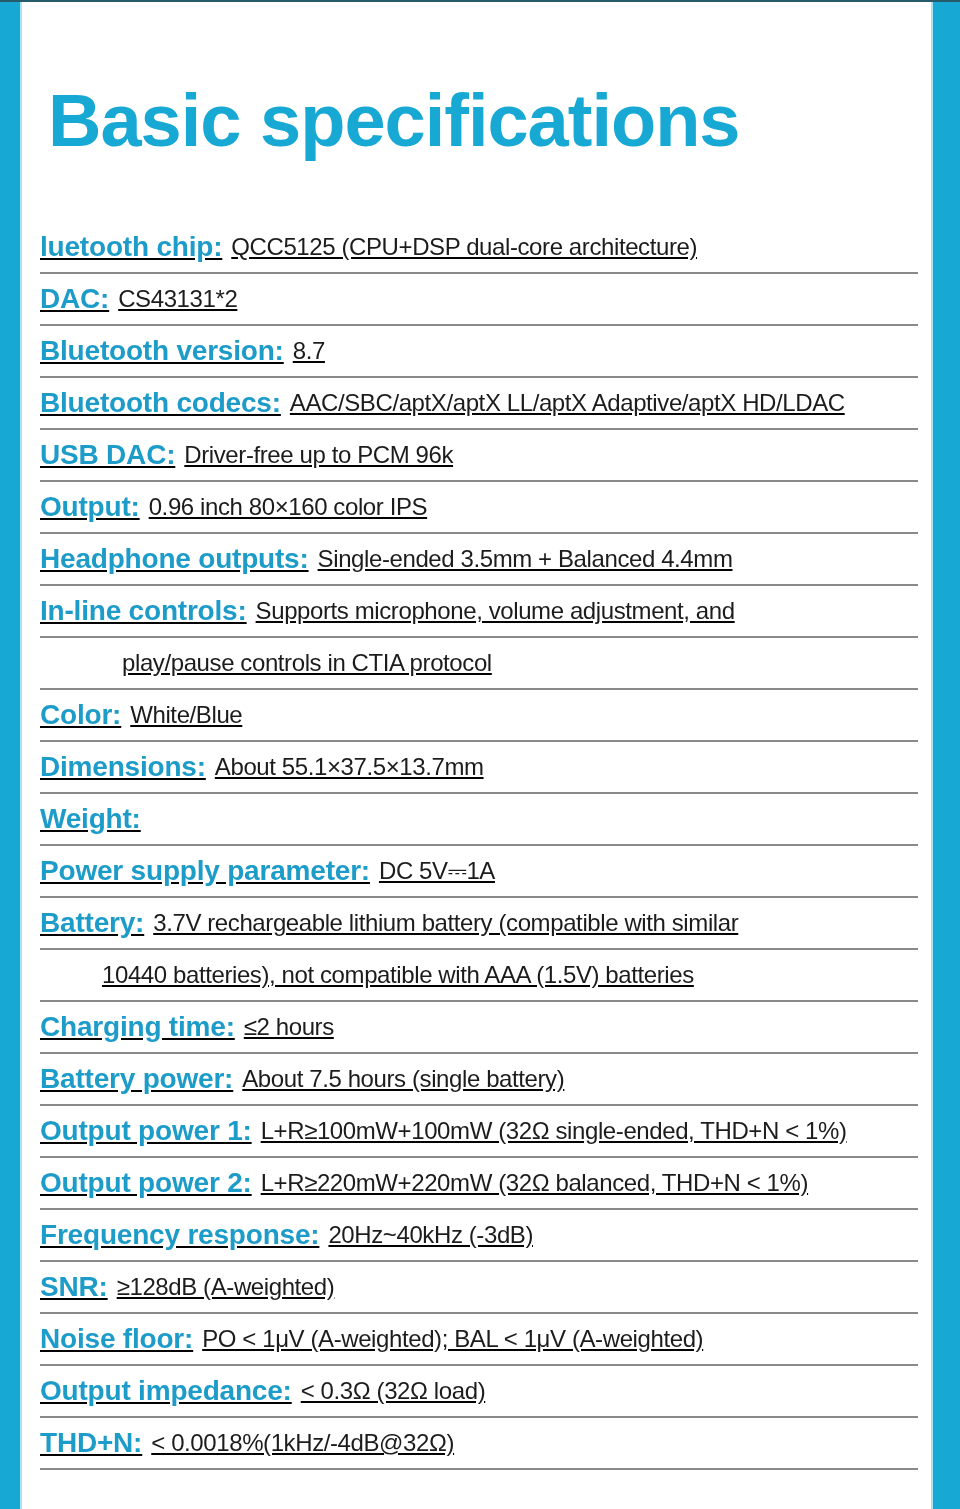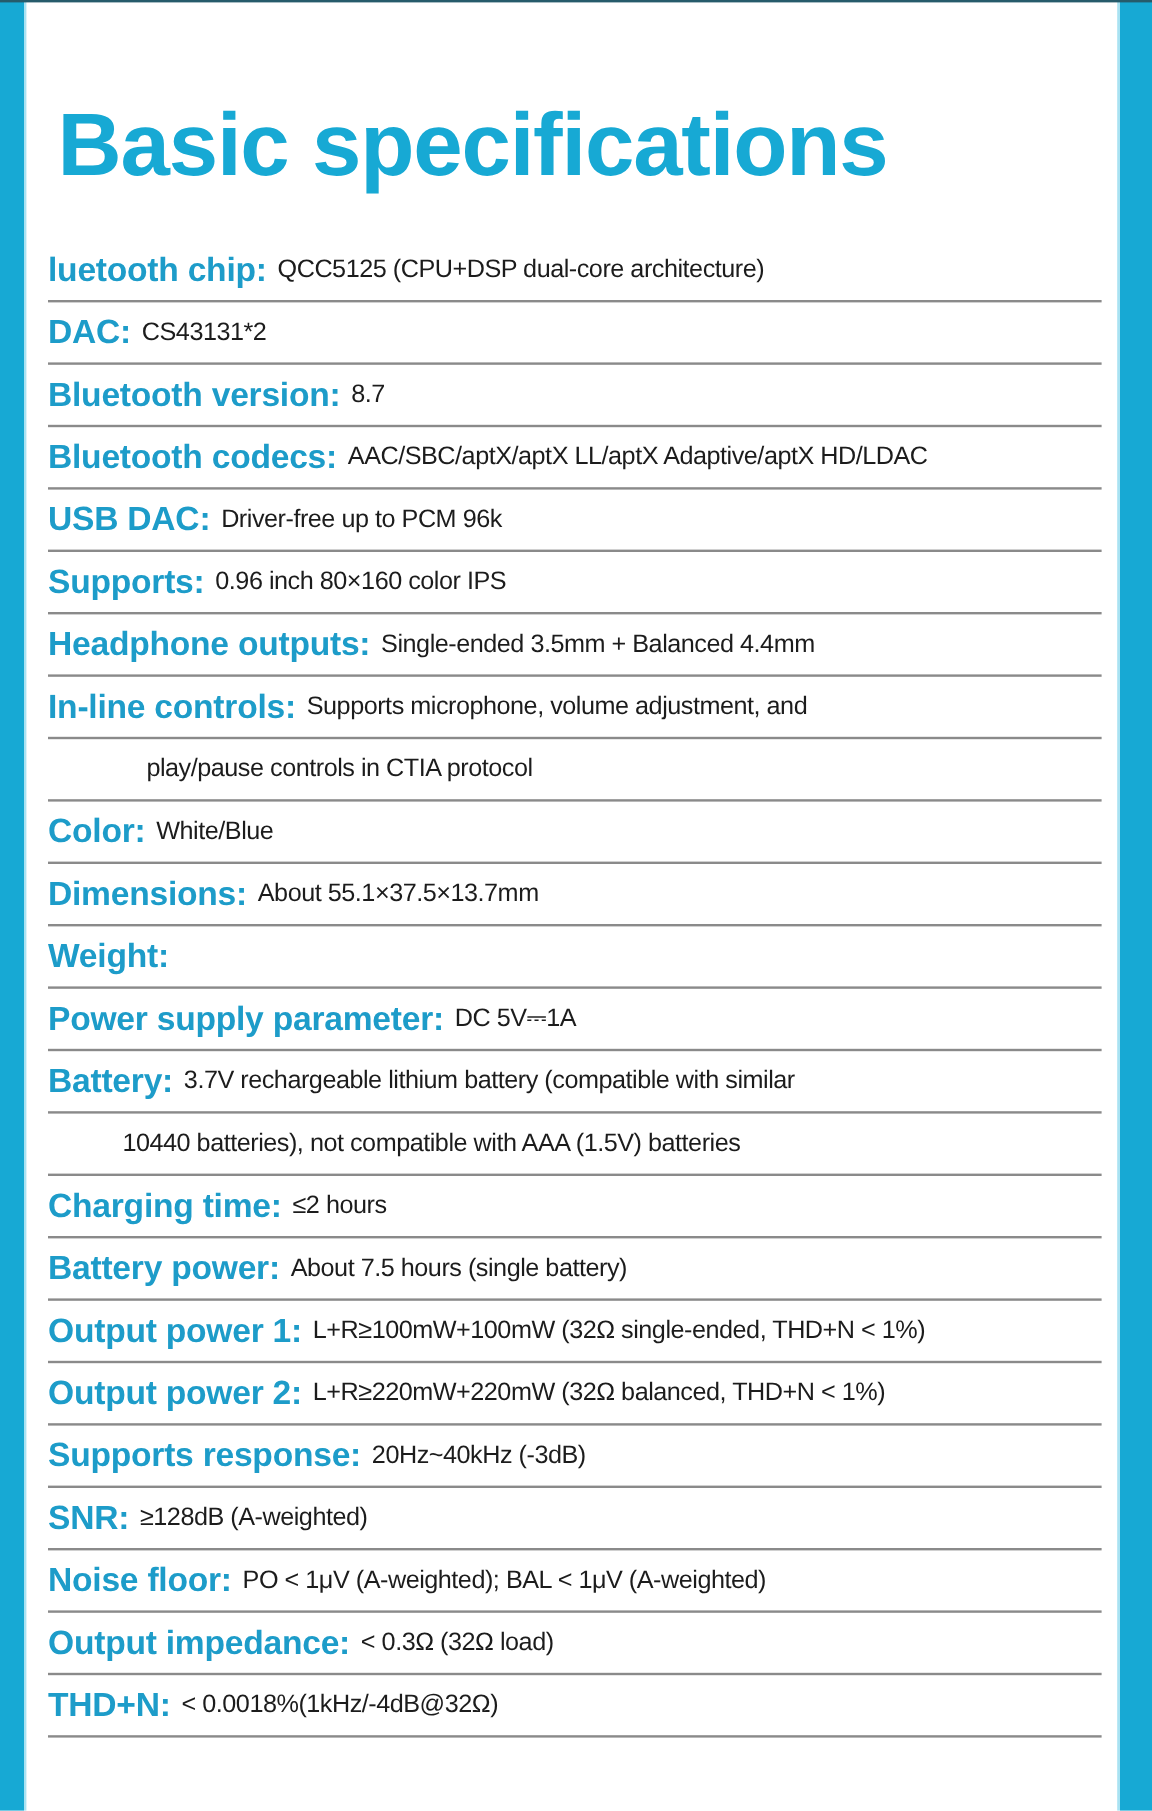--- a/index.html
+++ b/index.html
@@ -40,41 +40,42 @@
     left:48px;top:84px;
     margin:0;
     font-size:74px;
     line-height:1;
     font-weight:bold;
     letter-spacing:-1px;
     color:var(--accent);
   }
   .spec-list{
     position:absolute;
-    left:40px;top:200px;
+    left:40px;top:222px;
     width:878px;
+    text-decoration:underline;
   }
   .spec-line{
     height:52px;
     display:flex;
     align-items:center;
     white-space:nowrap;
     border-bottom:2px solid var(--rule);
   }
   .spec-line .label{
     font-weight:bold;
     color:var(--label);
     font-size:28px;
     letter-spacing:-0.2px;
     margin-right:9px;
     flex:none;
   }
   .spec-line .value{
     color:var(--text);
-    font-size:21px;
+    font-size:24px;
     letter-spacing:-0.4px;
   }
 </style>
 </head>
 <body>
 
 <div class="edge-top"></div>
 <div class="edge-left"></div>
 <div class="edge-right"></div>
 
@@ -95,21 +96,21 @@
   </div>
     <div class="spec-line">
     <span class="label">Bluetooth codecs:</span>
     <span class="value">AAC/SBC/aptX/aptX LL/aptX Adaptive/aptX HD/LDAC</span>
   </div>
     <div class="spec-line">
     <span class="label">USB DAC:</span>
     <span class="value">Driver-free up to PCM 96k</span>
   </div>
     <div class="spec-line">
-    <span class="label">Supports:</span>
+    <span class="label">Output:</span>
     <span class="value">0.96 inch 80×160 color IPS</span>
   </div>
     <div class="spec-line">
     <span class="label">Headphone outputs:</span>
     <span class="value">Single-ended 3.5mm + Balanced 4.4mm</span>
   </div>
     <div class="spec-line">
     <span class="label">In-line controls:</span>
     <span class="value">Supports microphone, volume adjustment, and</span>
   </div>
@@ -150,21 +151,21 @@
   </div>
     <div class="spec-line">
     <span class="label">Output power 1:</span>
     <span class="value">L+R≥100mW+100mW (32Ω single-ended, THD+N &lt; 1%)</span>
   </div>
     <div class="spec-line">
     <span class="label">Output power 2:</span>
     <span class="value">L+R≥220mW+220mW (32Ω balanced, THD+N &lt; 1%)</span>
   </div>
     <div class="spec-line">
-    <span class="label">Supports response:</span>
+    <span class="label">Frequency response:</span>
     <span class="value">20Hz~40kHz (-3dB)</span>
   </div>
     <div class="spec-line">
     <span class="label">SNR:</span>
     <span class="value">≥128dB (A-weighted)</span>
   </div>
     <div class="spec-line">
     <span class="label">Noise floor:</span>
     <span class="value">PO &lt; 1μV (A-weighted); BAL &lt; 1μV (A-weighted)</span>
   </div>

